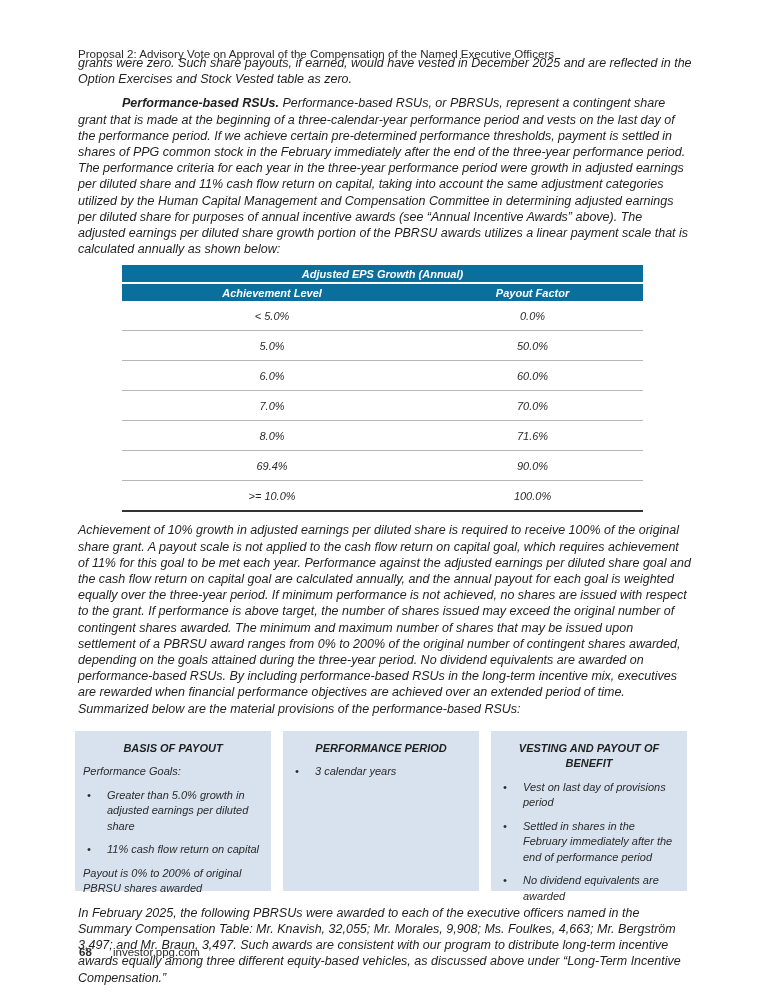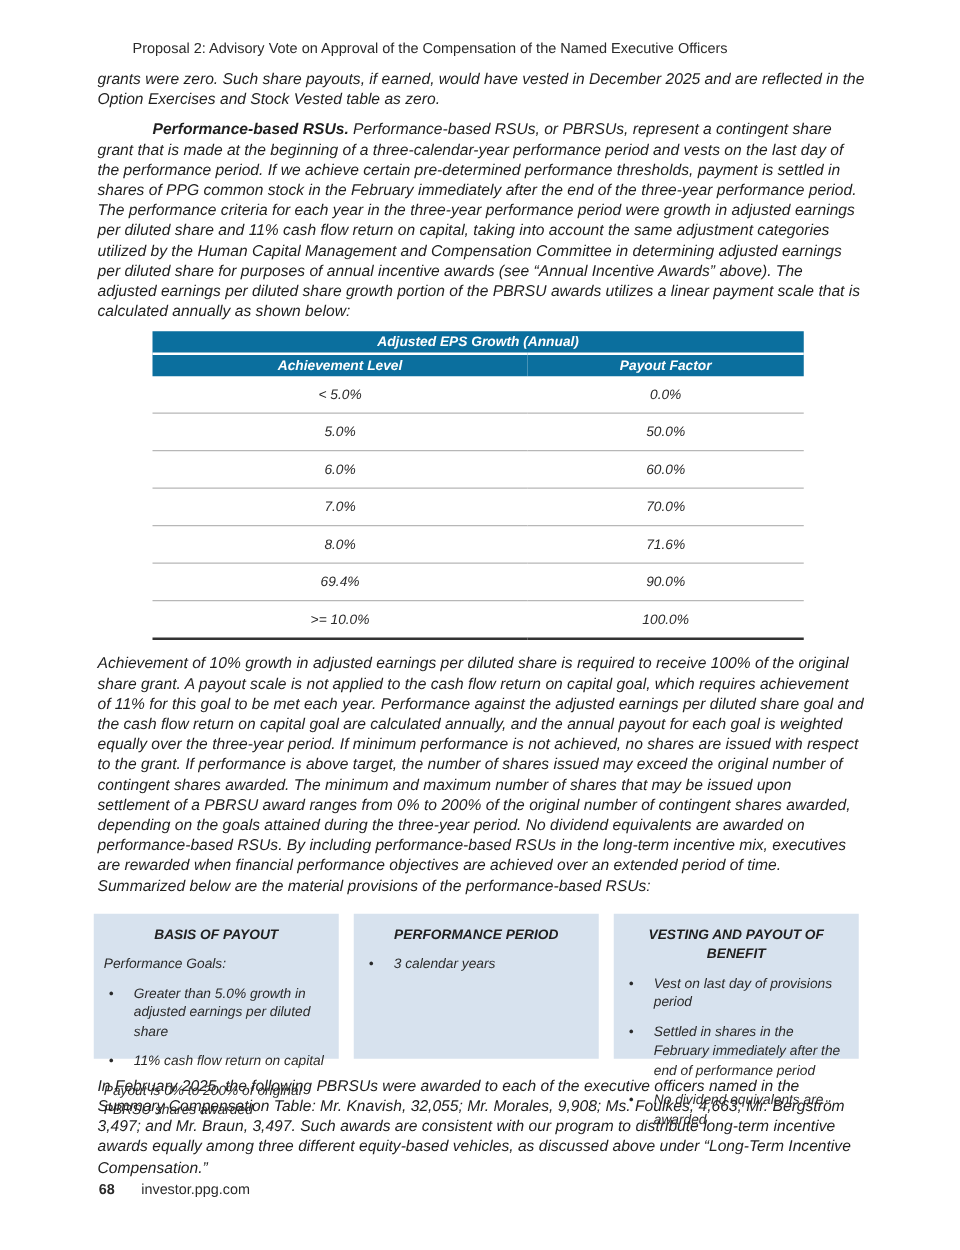--- a/index.html
+++ b/index.html
@@ -1,28 +1,28 @@
 <!DOCTYPE html>
 <html><head>
 <meta charset="utf-8">
 <style>
   html, body { margin: 0; padding: 0; background: #ffffff; }
   body { width: 768px; height: 1000px; position: relative; overflow: hidden;
          font-family: "Liberation Sans", sans-serif; color: #1f1f1f; }
-  .header { position: absolute; left: 78px; top: 32px; font-size: 11.6px; color: #2a2a2a; margin-left: 28px; }
+  .header { position: absolute; left: 78px; top: 47px; font-size: 11.6px; color: #2a2a2a; }
   .content { position: absolute; left: 78px; top: 55px; width: 614px; font-style: italic; }
   p { margin: 0 0 8px 0; font-size: 12.5px; line-height: 16.2px; color: #1f1f1f; }
   p b { font-weight: bold; margin-left: 44px; }
   table.eps { border-collapse: collapse; width: 521px; margin: 4px 0 10px 44px; font-size: 11px; }
   table.eps th { background: #0b6f9e; color: #ffffff; font-weight: bold; height: 17px; padding: 0; text-align: center; }
   table.eps th.title { border-bottom: 2px solid #ffffff; }
   table.eps td { text-align: center; height: 29px; padding: 0; border-bottom: 1px solid #b7b7b7; color: #2a2a2a; }
   table.eps tr:last-child td { border-bottom: 2px solid #333333; }
   .cards { display: flex; gap: 12px; margin: 14px 0 14px -3px; width: 612px; }
-  .card { background: #d7e2ee; width: 196px; height: 116px; box-sizing: border-box; padding: 10px 8px 6px 8px; font-size: 11px; line-height: 15.5px; color: #2a2a2a; }
+  .card { background: #d7e2ee; width: 196px; height: 160px; box-sizing: border-box; padding: 10px 8px 6px 8px; font-size: 11px; line-height: 15.5px; color: #2a2a2a; }
   .card-title { font-weight: bold; text-align: center; font-size: 11px; margin-bottom: 8px; color: #1f1f1f; }
   .card ul { list-style: none; margin: 0; padding: 0; }
   .card li { position: relative; padding-left: 24px; margin-bottom: 8px; }
   .card li::before { content: "•"; position: absolute; left: 4px; top: 0; }
   .card .note { margin-bottom: 8px; }
   .footer { position: absolute; left: 79px; top: 946px; font-size: 11.5px; color: #2a2a2a; }
   .footer .pg { font-weight: bold; margin-right: 18px; margin-top: 35px; }
 </style>
 </head>
 <body>

